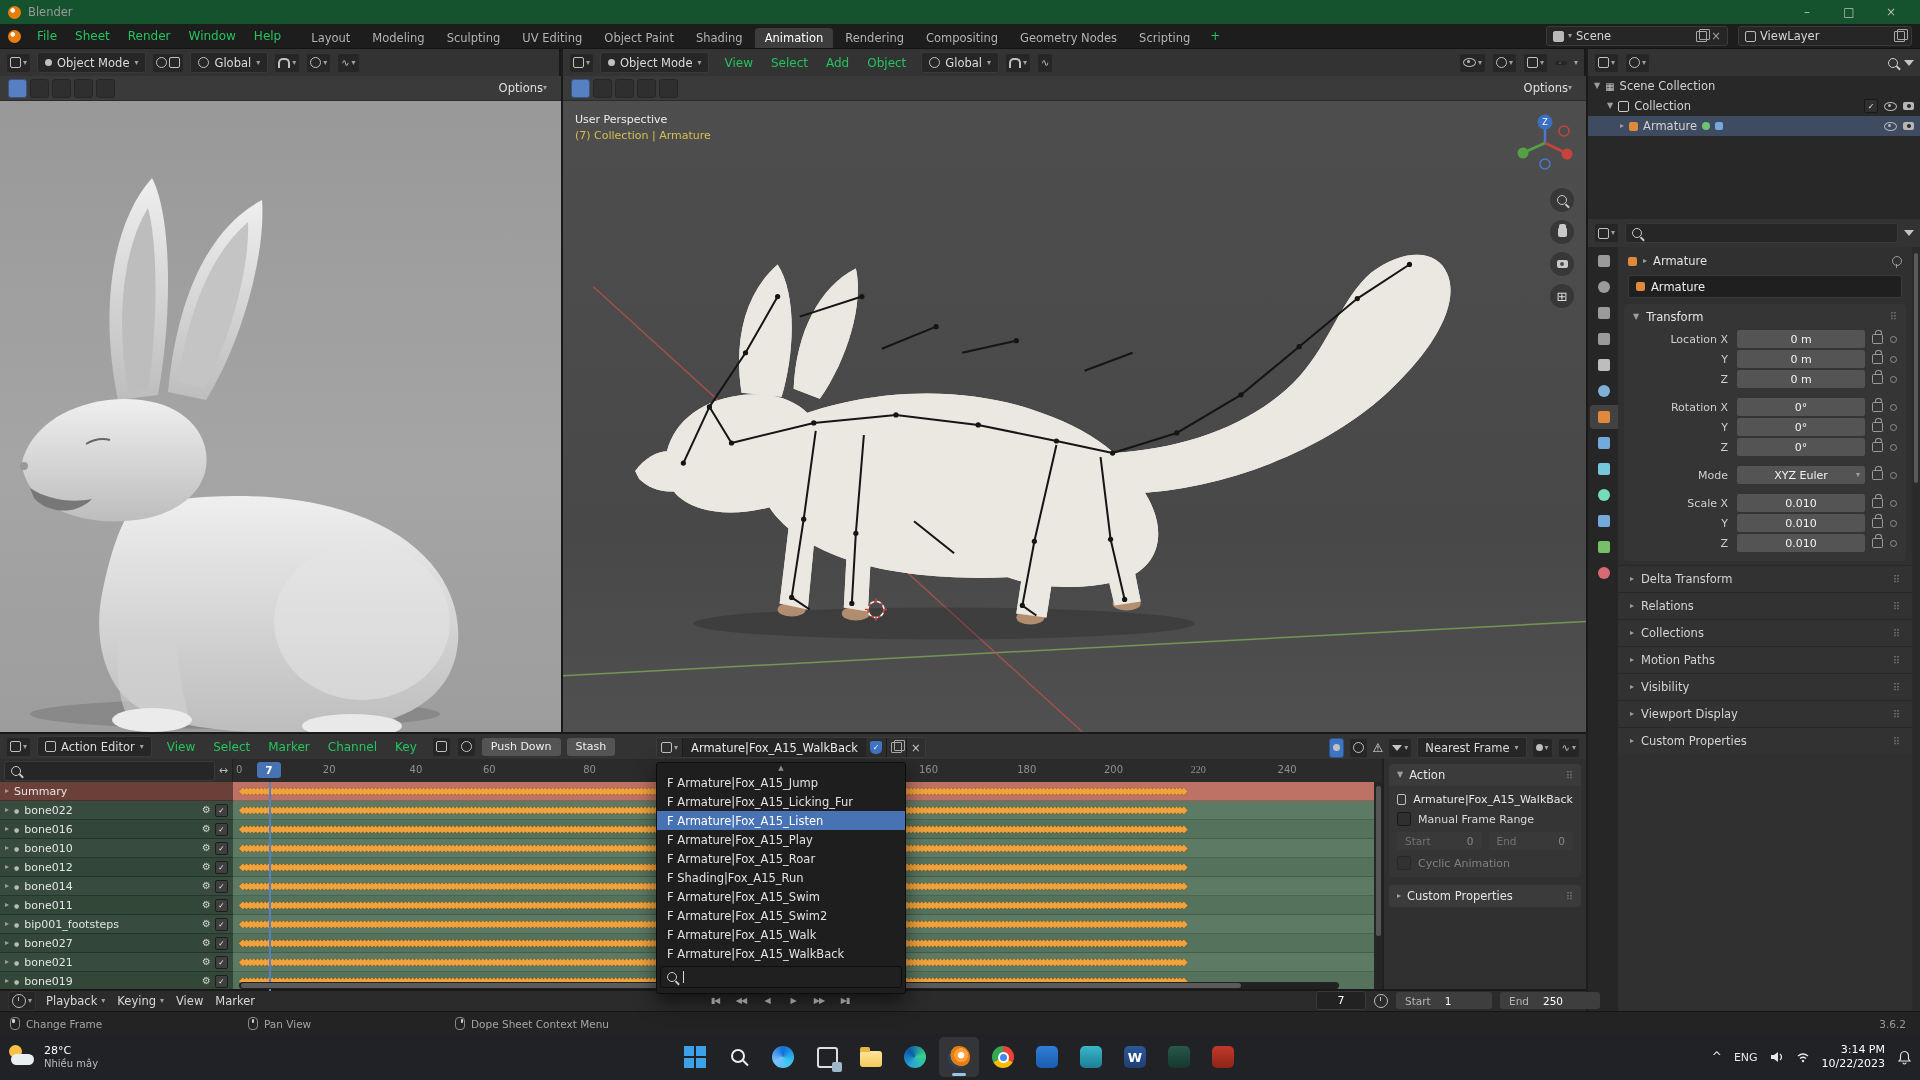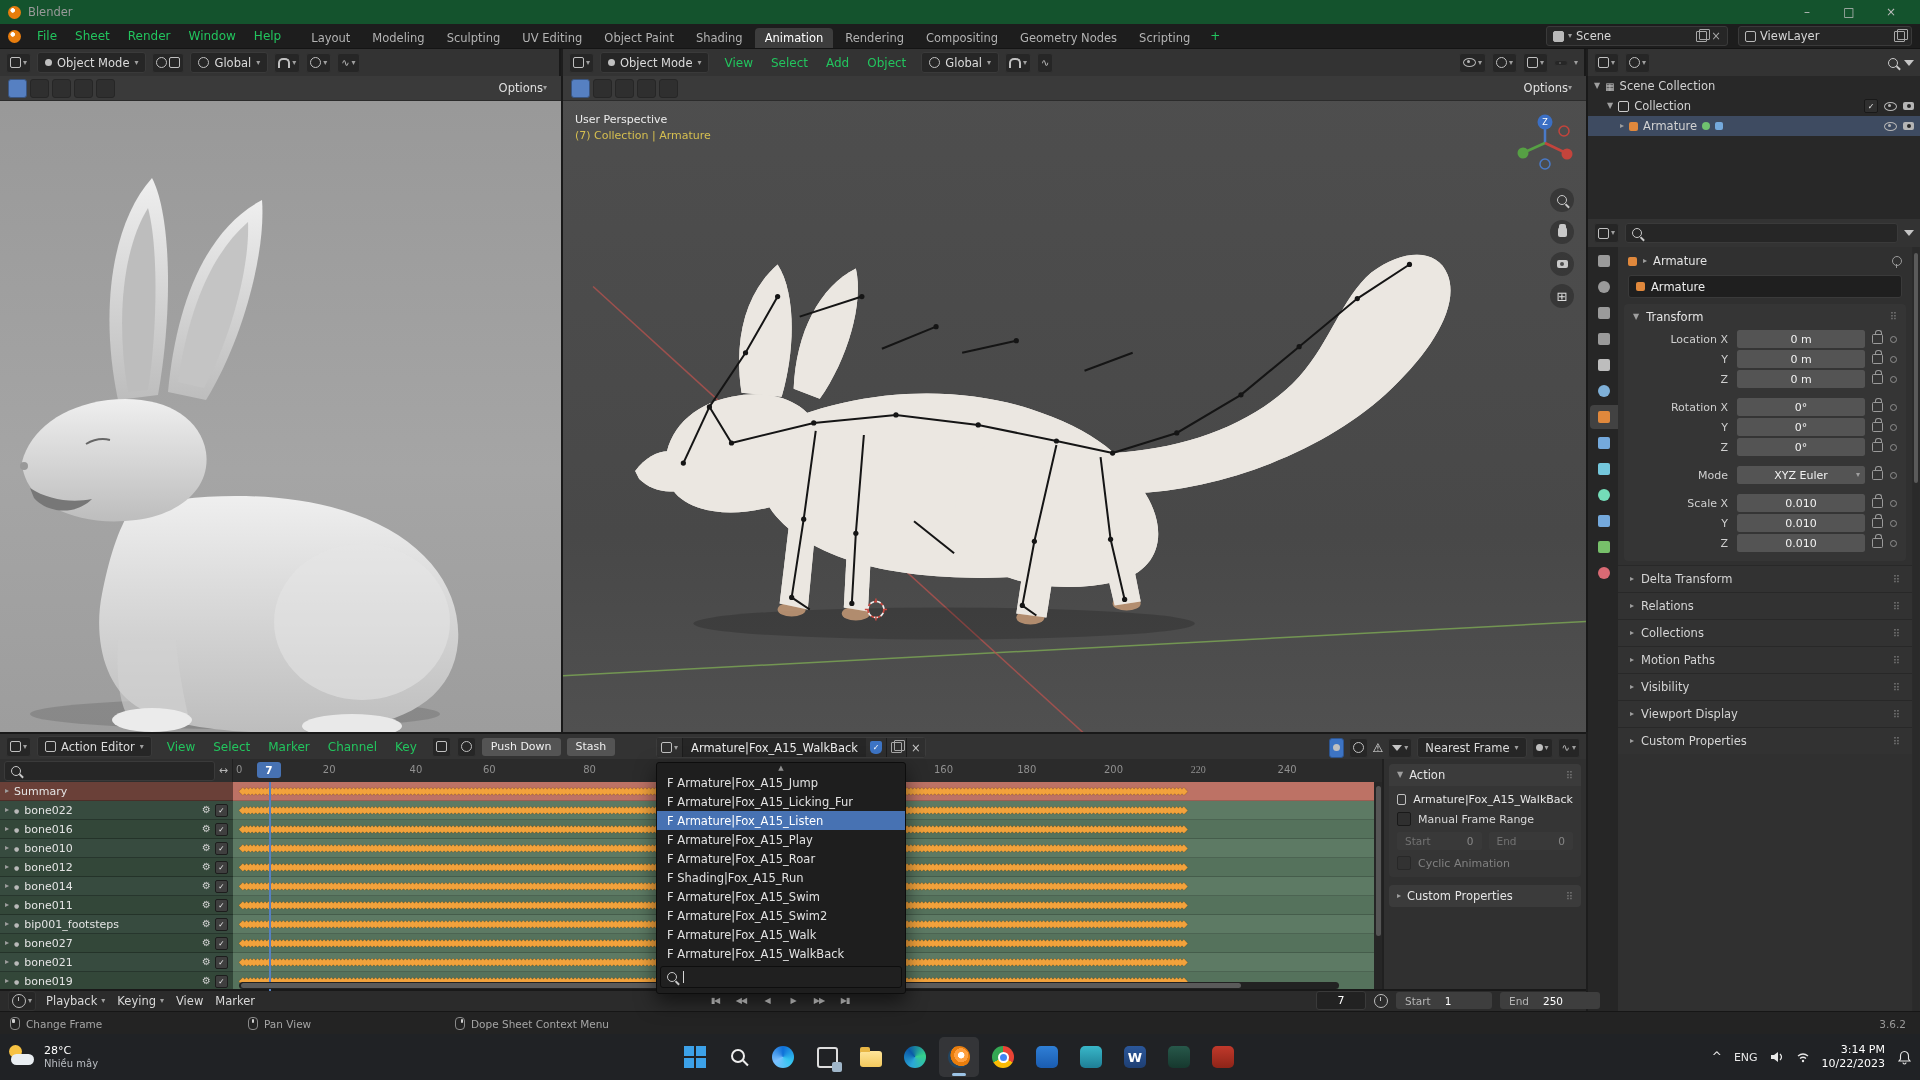--- a/index.html
+++ b/index.html
@@ -795,21 +795,21 @@
   <div id="ruler">
     <div id="ruler-ticks">
         <span class="tick" style="left: 3px;">0</span>
         <span class="tick" style="left: 89.8px;">20</span>
         <span class="tick" style="left: 176.6px;">40</span>
         <span class="tick" style="left: 250px;">60</span>
         <span class="tick" style="left: 350.2px;">80</span>
         <span class="tick" style="left: 437px;">100</span>
         <span class="tick" style="left: 523.8px;">120</span>
         <span class="tick" style="left: 610.6px;">140</span>
-        <span class="tick" style="left: 701px;">160</span>
+        <span class="tick" style="left: 686px;">160</span>
         <span class="tick" style="left: 784.2px;">180</span>
         <span class="tick" style="left: 871px;">200</span>
         <span class="tick" style="left: 957.8px; font-family: Liberation Serif, serif;">220</span>
         <span class="tick" style="left: 1044.6px;">240</span>
       </div>
     <div id="cfbadge" style="left:24px">7</div>
   </div>
   <div id="ch-names">
       <div class="chrow t-sum">
         <span class="caret">▸</span>

